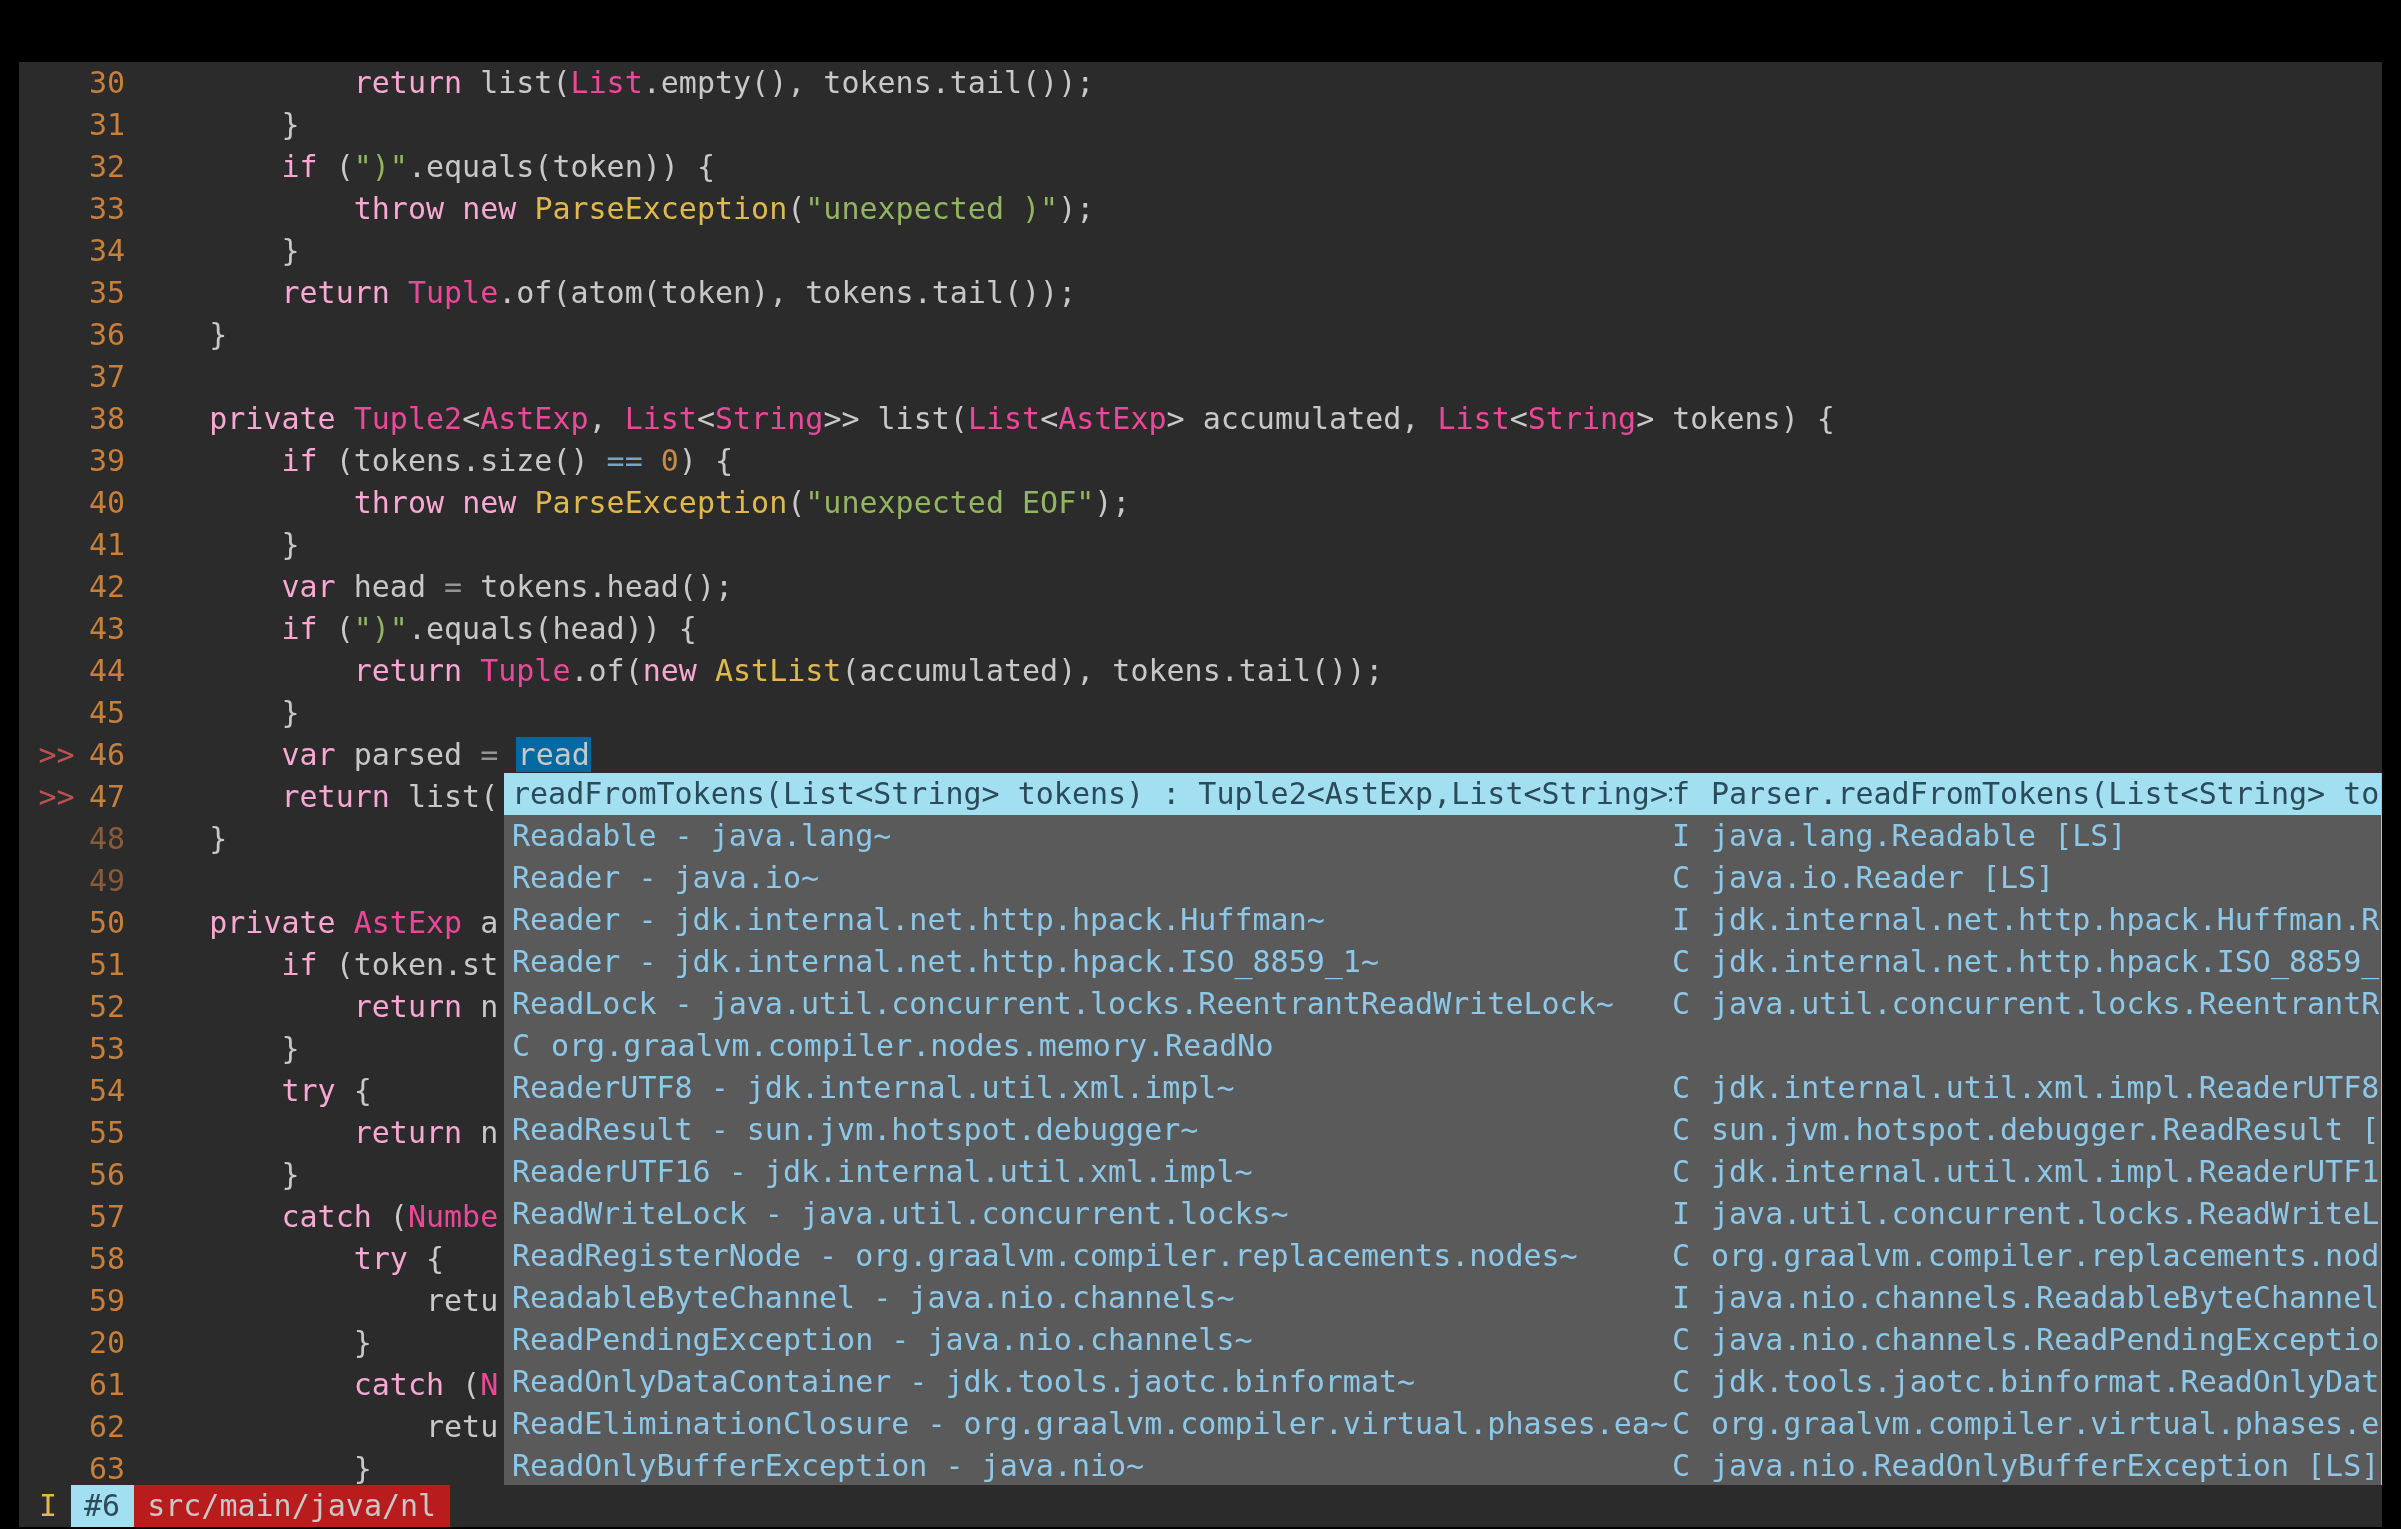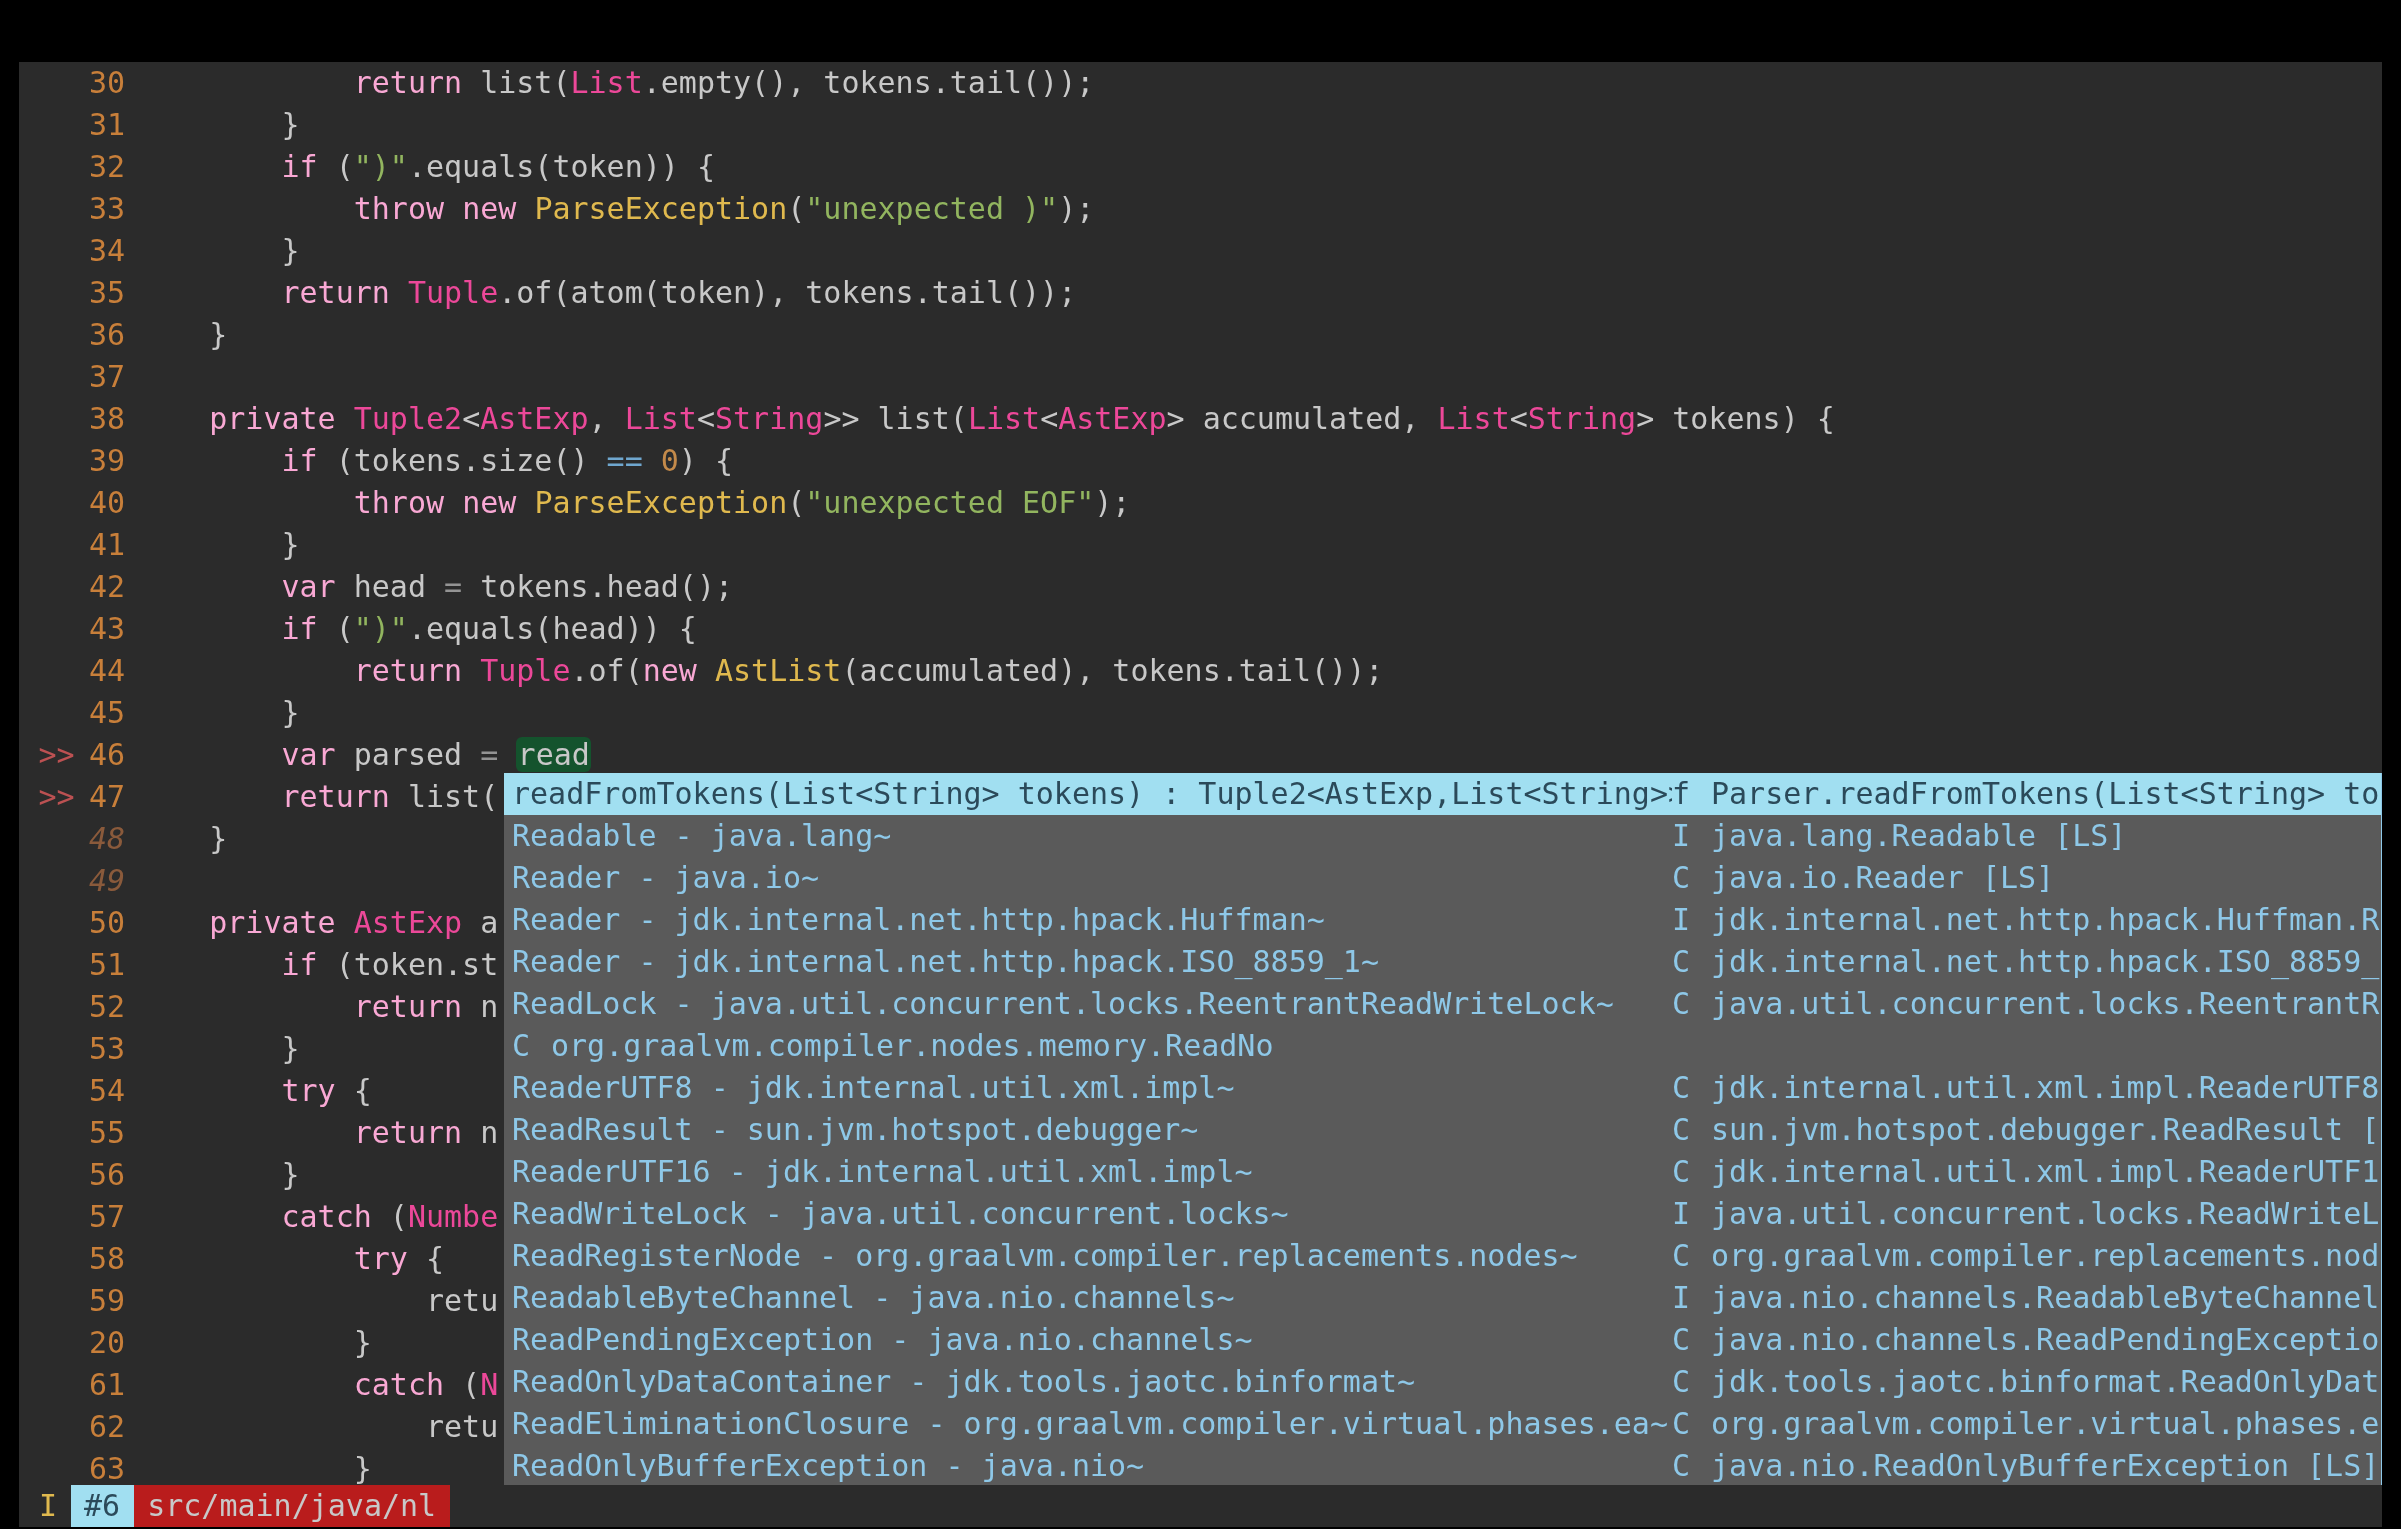--- a/index.html
+++ b/index.html
@@ -40,35 +40,35 @@
     text-align: right;
     padding-right: 5.4px;
   }
   .lineno {
     width: 57px;
     flex: 0 0 57px;
     text-align: right;
     color: #c87f3a;
     padding-right: 12px;
   }
-  .lineno.dim { color: #8a5a3b; font-style: italic; }
+  .lineno.dim { color: #8a5a3b; }
   .code {
     flex: 1;
     color: #c8c8c8;
     overflow: hidden;
   }
   
   .kw { color: #f9a8d4; }      
   .str { color: #92b55f; }     
   .ty { color: #ec4899; }      
   .num { color: #c48a4a; }     
   .op { color: #949494; }
   .eq { color: #6fa7cf; }
   .id-yellow { color: #e0b94e; }
-  .hl-read { background: #14532d; color: #c8c8c8; padding: 0 1.3px; border-radius: 6px; }
+  .hl-read { background: #0369a1; color: #c8c8c8; padding: 0 1.3px; }
 
   
   .popup {
     position: absolute;
     left: 485px;
     top: 711px;
     width: 1885px;
     background: #5a5a5a;
     color: #8ec8e8;
     font-size: 30px;

